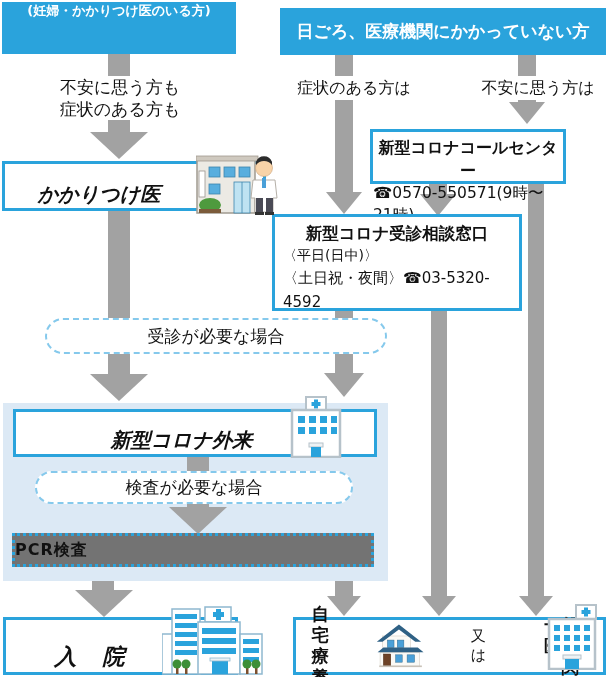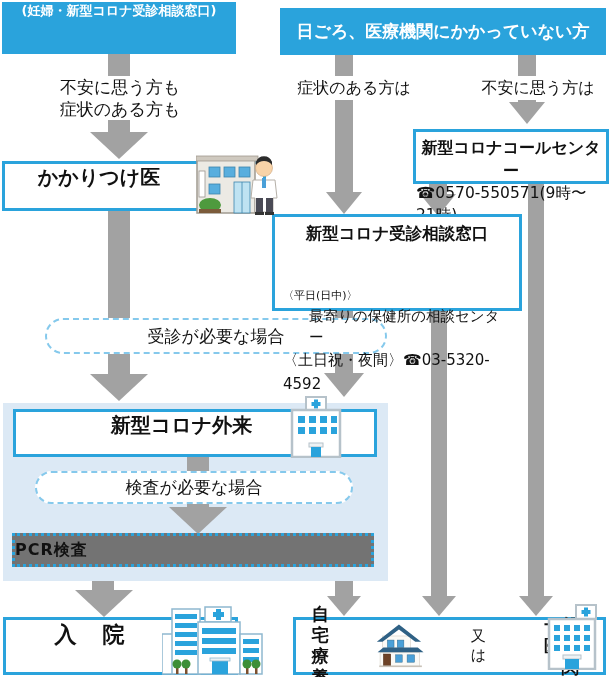--- a/index.html
+++ b/index.html
@@ -21,29 +21,29 @@
   .dashedbox{position:absolute;background:#fff;border:2px dashed #85c9ec;border-radius:18px;z-index:2;
     box-sizing:border-box;display:flex;align-items:center;justify-content:center;font-size:17px;}
   .dottedbox{position:absolute;background:#737373;border:3px dotted #2aa3dc;z-index:2;box-sizing:border-box;
     display:flex;align-items:center;justify-content:flex-start;font-weight:bold;font-size:16px;letter-spacing:1px;}
   .panel{position:absolute;background:#dce9f5;z-index:0;}
   .whitelabel{position:absolute;background:#fff;z-index:2;font-size:16px;text-align:center;line-height:24px;}
   .icon{position:absolute;z-index:3;}
   .hl-title{font-weight:bold;font-size:20px;line-height:26px;padding-top:3px;}
   .hl-sub{font-weight:bold;font-size:13px;line-height:18px;}
   .hr-title{font-weight:bold;font-size:17px;line-height:47px;}
-  .centerline{display:flex;align-items:flex-start;justify-content:center;height:100%;}
+  .centerline{display:flex;align-items:flex-end;justify-content:center;height:100%;font-style:italic;}
   .fd-label{font-weight:bold;font-size:20px;}
   .outp-label{font-weight:bold;font-size:20px;}
   .outp-note{font-size:13.5px;margin-left:6px;}
   .cc-line1{font-weight:bold;font-size:16px;line-height:23px;text-align:center;margin-top:4px;}
   .cc-line2{font-size:15.5px;line-height:22px;text-align:left;}
   .cw{padding:5px 8px 0 8px;}
   .cw-title{font-weight:bold;font-size:16.5px;text-align:center;line-height:23px;}
-  .cw-l2{font-size:11px;line-height:21px;margin-top:40px;}
+  .cw-l2{font-size:14px;line-height:21px;}
   .cw-l3{font-size:14.5px;line-height:21px;padding-left:26px;}
   .cw-l4{font-size:15px;line-height:24px;}
   .hosp-label{font-weight:bold;font-size:22px;letter-spacing:2px;}
   .hg{display:flex;align-items:center;padding:0 4px 0 10px;}
   .hg-text{font-weight:bold;font-size:17.5px;line-height:21px;text-align:center;}
   .or{font-size:15px;margin:0 10px 0 10px;}
 </style>
 </head>
 <body>
 
@@ -69,21 +69,21 @@
 <div class="head head-big" style="left:75px;top:590px;"></div>
 <div class="head head-mid" style="left:326px;top:192px;"></div>
 <div class="head head-mid" style="left:509px;top:102px;"></div>
 <div class="head head-mid" style="left:420px;top:194px;"></div>
 <div class="head head-l" style="left:324px;top:373px;"></div>
 <div class="head head-sm" style="left:327px;top:596px;"></div>
 <div class="head head-sm" style="left:422px;top:596px;"></div>
 <div class="head head-sm" style="left:519px;top:596px;"></div>
 
 <div class="bluehead" style="left:2px;top:2px;width:234px;height:52px;">
-  <div class="hl-sub">(妊婦・新型コロナ受診相談窓口)</div>
+  <div class="hl-sub">(妊婦・かかりつけ医のいる方)</div>
 </div>
 
 <div class="whitelabel" style="left:20px;top:76px;width:200px;height:44px;font-size:17px;line-height:22px;">
   <div>不安に思う方も</div>
   <div>症状のある方も</div>
 </div>
 
 <div class="borderbox" style="left:2px;top:161px;width:264px;height:50px;">
   <div class="centerline" style="padding-right:70px;">
     <span class="fd-label">かかりつけ医</span>
@@ -195,29 +195,28 @@
   </g>
 </svg>
 
 <div class="bluehead" style="left:280px;top:8px;width:326px;height:47px;">
   <div class="hr-title">日ごろ、医療機関にかかっていない方</div>
 </div>
 
 <div class="whitelabel" style="left:294px;top:76px;width:120px;height:24px;">症状のある方は</div>
 <div class="whitelabel" style="left:472px;top:76px;width:132px;height:24px;">不安に思う方は</div>
 
-<div class="borderbox" style="left:370px;top:129px;width:196px;height:55px;margin-left:43px;">
+<div class="borderbox" style="left:370px;top:129px;width:196px;height:55px;">
   <div class="cc-line1">新型コロナコールセンター</div>
   <div class="cc-line2">☎0570-550571(9時〜21時)</div>
 </div>
 
 <div class="borderbox cw" style="left:272px;top:214px;width:250px;height:97px;">
   <div class="cw-title">新型コロナ受診相談窓口</div>
   <div class="cw-l2">〈平日(日中)〉</div>
-  <div class="cw-l3">最寄りの保健所の相談センター</div>
   <div class="cw-l4">〈土日祝・夜間〉☎03-5320-4592</div>
 </div>
 
 <div class="borderbox hg" style="left:293px;top:617px;width:313px;height:58px;gap:36px;">
   <div class="hg-text">
     <div>自宅</div>
     <div>療養</div>
   </div>
 
   <svg style="align-self:flex-end;margin-left:5px;" width="60" height="54" viewBox="0 0 60 54">

